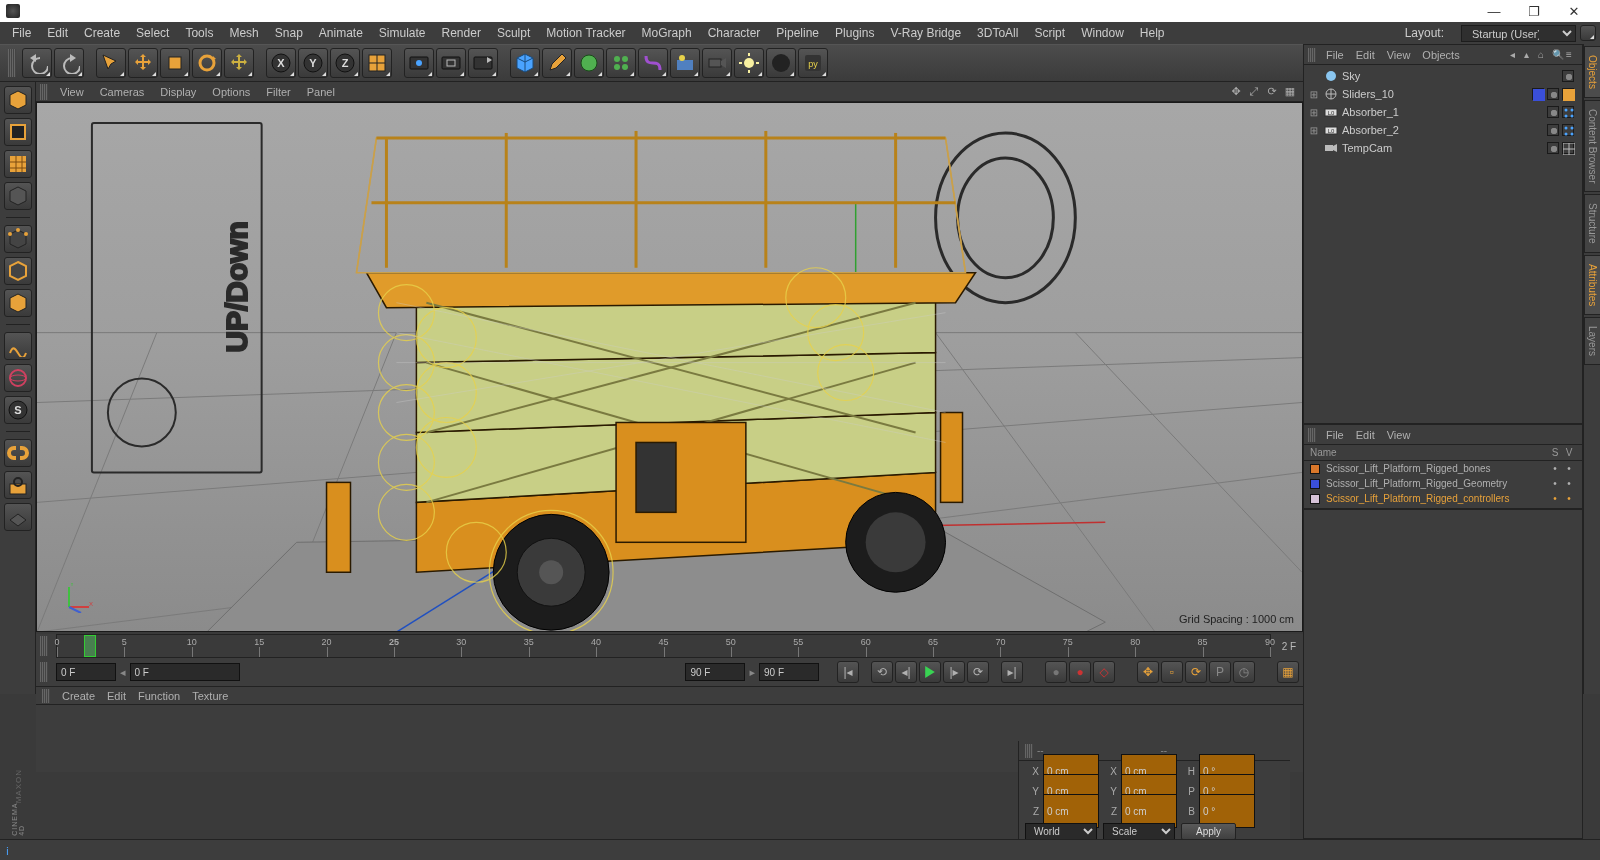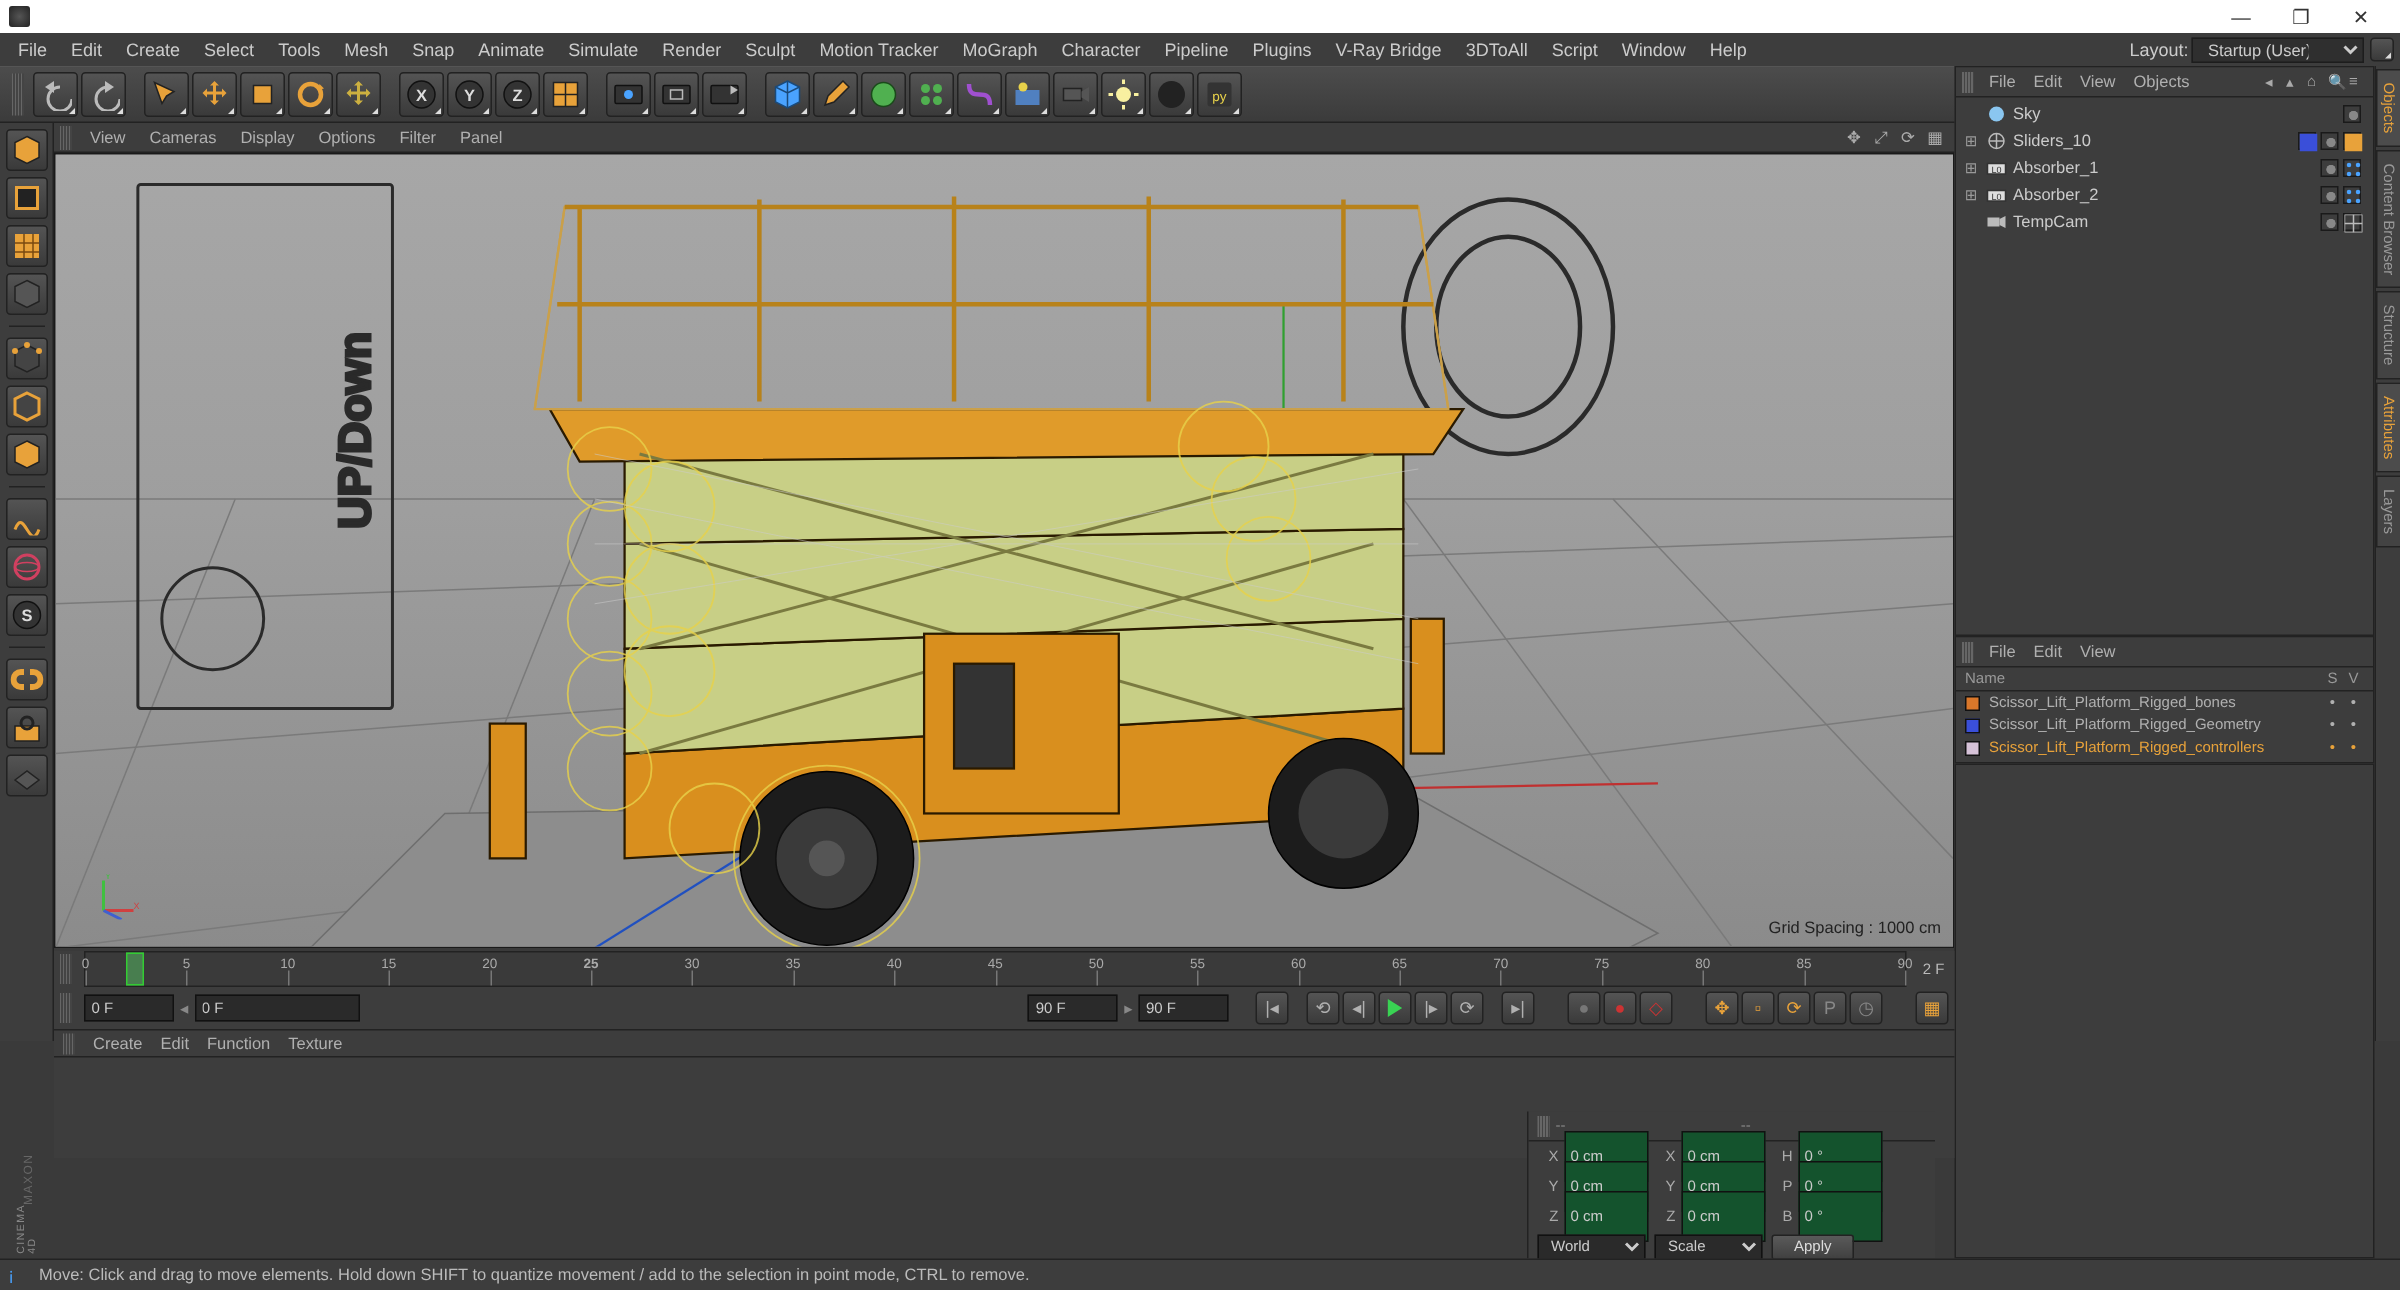--- a/index.html
+++ b/index.html
@@ -4,21 +4,21 @@
 <style>
 * { margin: 0; padding: 0; box-sizing: border-box; font-family: "Segoe UI", Arial, sans-serif; }
 body { background: #3a3a3a; color: #b0b0b0; font-size: 11px; overflow: hidden; width: 1600px; height: 860px; user-select: none; }
 .titlebar { height: 22px; background: #fff; color: #000; display: flex; align-items: center; padding: 0 6px; font-size: 12px; }
 .titlebar-icon { width: 14px; height: 14px; background: radial-gradient(circle,#555,#222); border-radius: 2px; margin-right: 6px; }
 .titlebar-spacer { flex: 1; }
 .win-btn { width: 40px; height: 22px; display: flex; align-items: center; justify-content: center; font-size: 13px; color: #333; }
 .menubar { height: 22px; background: #3d3d3d; display: flex; align-items: center; padding: 0 4px; font-size: 12px; color: #ccc; }
 .menubar-item { padding: 0 8px; height: 100%; display: flex; align-items: center; cursor: default; }
 .menubar-spacer { flex: 1; }
-.layout-label { margin-right: 2px; }
+.layout-label { margin-right: 17px; }
 .layout-select { background: #2f2f2f; border: 1px solid #1d1d1d; color: #ccc; padding: 1px 20px 1px 6px; font-size: 11px; height: 17px; width: 115px; }
 .toolbar { height: 38px; background: linear-gradient(#4c4c4c,#3b3b3b); border-top:1px solid #555; border-bottom:1px solid #222; display:flex; align-items:center; padding:0 8px; gap:2px; }
 .tool-btn { width: 30px; height: 30px; background: linear-gradient(#545454,#3a3a3a); border:1px solid #222; border-radius:3px; display:flex; align-items:center; justify-content:center; position:relative; }
 .tool-sep { width: 8px; }
 .palette-toolbar { position: relative; }
 .palette-grip { width: 8px; height: 28px; background: repeating-linear-gradient(90deg,#666,#666 1px,#444 1px,#444 2px); margin: 0 4px 0 0; }
 .icon-svg { width:22px; height:22px; }
 .left-toolbar { position:absolute; left:0; top:82px; width:36px; height:612px; background:#3d3d3d; border-right:1px solid #222; display:flex; flex-direction:column; align-items:center; padding-top:4px; gap:4px; }
 .left-toolbar .tool-btn { width:28px; height:28px; }
 .left-sep { width:24px; height:1px; background:#222; margin:3px 0; }
@@ -65,21 +65,21 @@
 .materials-panel { position:absolute; left:36px; top:686px; right:297px; height:86px; background:#3d3d3d; border-top:1px solid #222; }
 .mat-menubar { height:18px; display:flex; align-items:center; padding:0 6px; font-size:11px; border-bottom:1px solid #222; }
 .mat-row { display:flex; padding:4px 6px; gap:6px; }
 .mat-item { width:44px; display:flex; flex-direction:column; align-items:center; font-size:9px; }
 .mat-ball { width:38px; height:38px; border-radius:50%; border:1px solid #111; background:radial-gradient(circle at 35% 30%,#f9d17a,#b36c12 60%,#3a2305); box-shadow:inset -4px -4px 8px rgba(0,0,0,.6); }
 .mat-ball.b2{background:radial-gradient(circle at 35% 30%,#fff8c8,#c8b44a 55%,#4a3a10);}
 .mat-ball.b3{background:radial-gradient(circle at 35% 30%,#444,#111 60%,#000);}
 .coords-panel { position:absolute; right:297px; top:694px; width:280px; height:100px; background:#3d3d3d; }
 .coord-row { display:flex; align-items:center; height:20px; padding:0 6px; font-size:10px; }
 .coord-lbl { width:14px; text-align:right; color:#aaa; }
-.coord-input { background:#14532d; border:1px solid #111; color:#ccc; width:56px; height:16px; font-size:10px; padding:16px 3px; margin:0 4px; }
+.coord-input { background:#a16207; border:1px solid #111; color:#ccc; width:56px; height:16px; font-size:10px; padding:16px 3px; margin:0 4px; }
 .coord-select { background:#2a2a2a; border:1px solid #111; color:#ccc; height:17px; font-size:10px; padding:0 4px; width:72px; }
 .apply-btn { background:linear-gradient(#5a5a5a,#404040); border:1px solid #222; color:#ddd; font-size:10px; height:17px; padding:0 14px; border-radius:2px; }
 .statusbar { position:absolute; left:0; right:0; bottom:0; height:21px; background:#3d3d3d; border-top:1px solid #222; display:flex; align-items:center; padding:0 6px; font-size:11px; color:#bbb; }
 .status-icon { width:14px; height:14px; margin-right:6px; color:#4aa3ff; }
 .maxon-brand { position:absolute; left:2px; bottom:24px; width:32px; height:64px; display:flex; flex-direction:column; align-items:center; justify-content:flex-end; color:#666; font-size:8px; }
 .maxon-brand span{ writing-mode:vertical-rl; transform:rotate(180deg); letter-spacing:1px; }
 .transport .group { display:flex; gap:2px; align-items:center; }
 .vp-scene { position:absolute; inset:0; }
 .mini-tri { position:absolute; right:1px; bottom:1px; width:0; height:0; border-left:4px solid transparent; border-bottom:4px solid #ddd; }
 </style>
@@ -822,14 +822,13 @@
   </div>
 </div>
 
 <div class="maxon-brand">
   <span>MAXON</span>
   <span style="font-size:7px;color:#888">CINEMA 4D</span>
 </div>
 
 <div class="statusbar">
   <span class="status-icon">ℹ</span>
-  <span>Move: Click and drag to move elements. Hold down SHIFT to quantize movement / add to the selection in point mode, CTRL to remove.</span>
 </div>
 
 </body></html>

